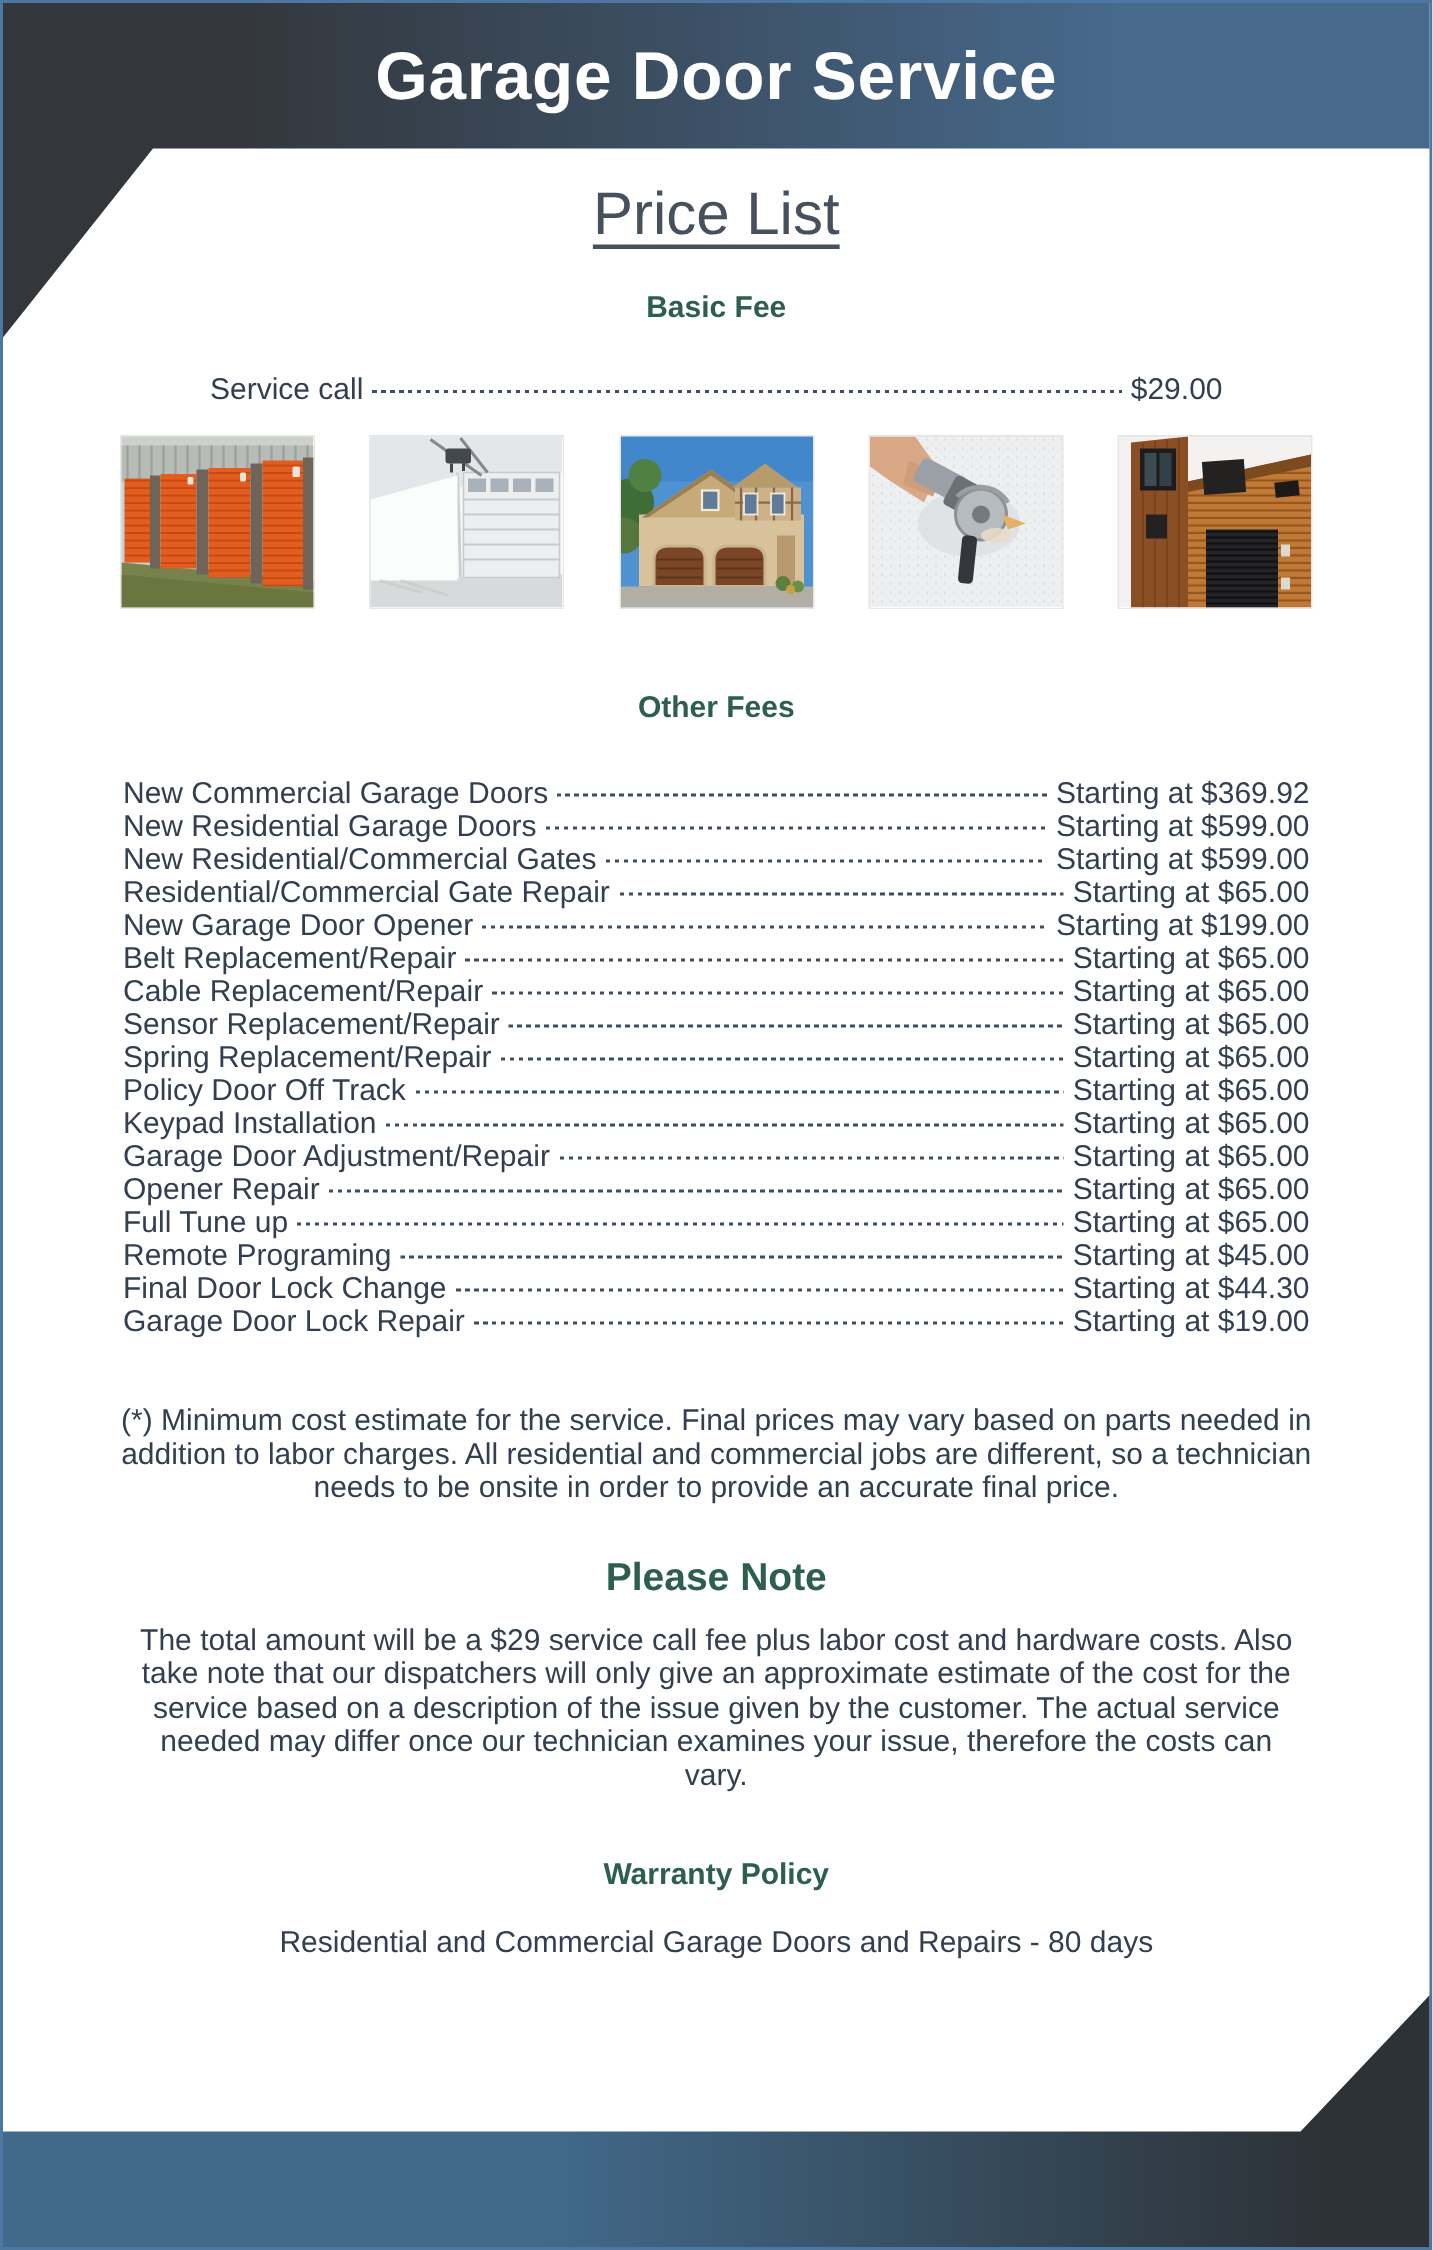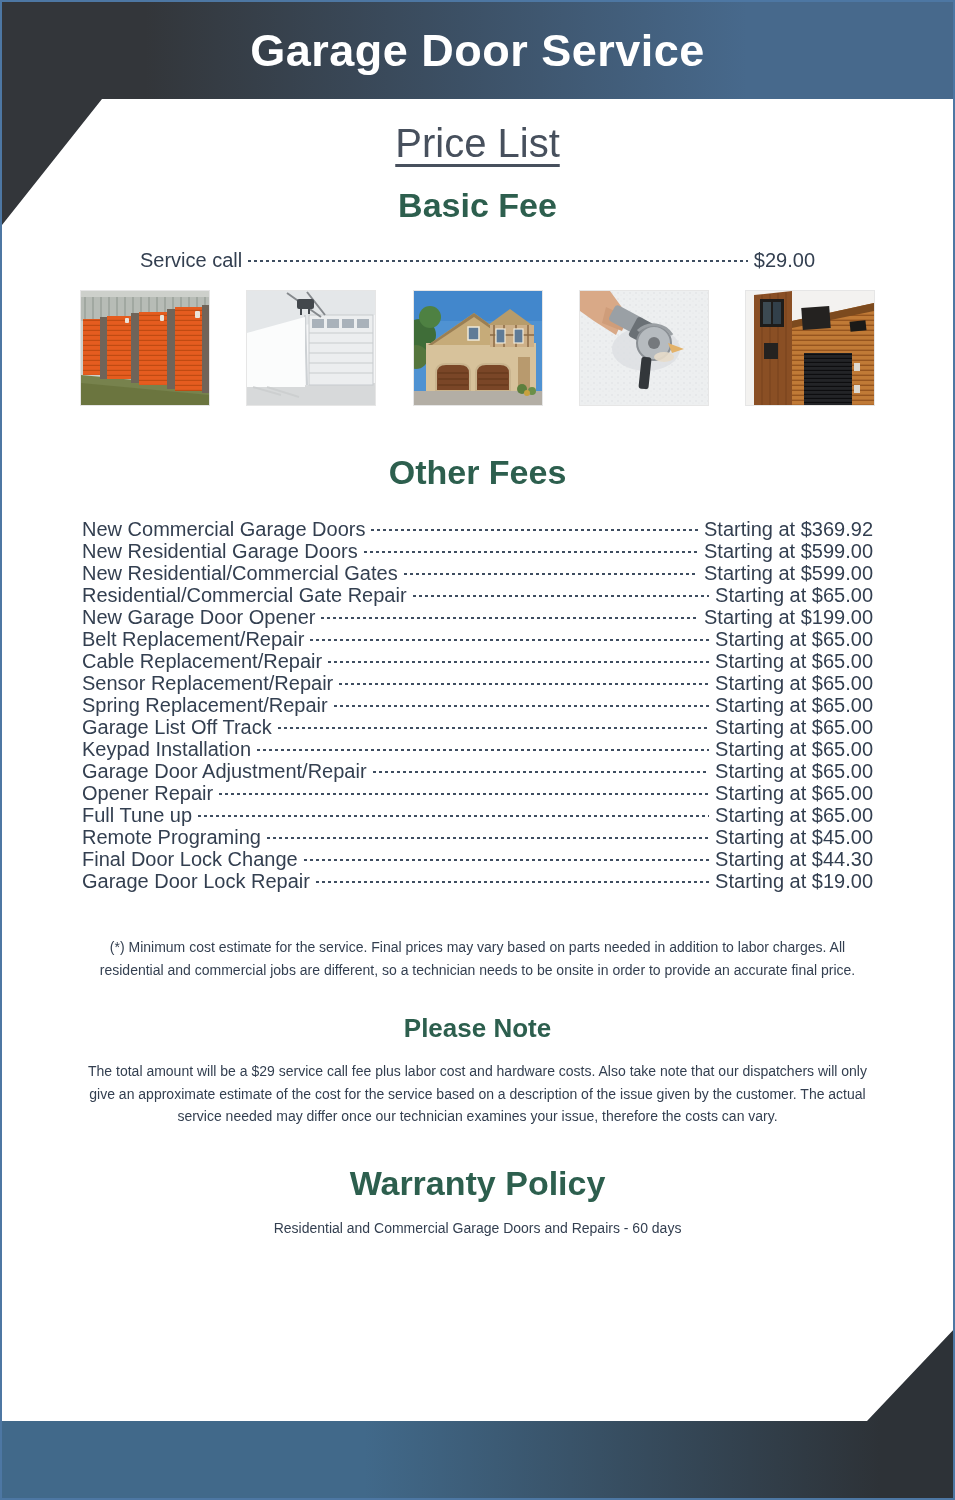--- a/index.html
+++ b/index.html
@@ -32,21 +32,21 @@
   }
   
   .content{position:absolute;top:0;left:0;width:100%;}
   .price-list-title{
     margin:118px auto 0;text-align:center;
     font-size:40px;line-height:46px;color:#47505d;
     text-decoration:underline;text-decoration-thickness:3px;text-underline-offset:7px;
   }
   .section-heading{
     margin:24px auto 0;text-align:center;
-    font-size:34px;line-height:31px;font-weight:bold;color:#2d5f4e;
+    font-size:20px;line-height:31px;font-weight:bold;color:#2d5f4e;
   }
   .heading-other{margin-top:52px;}
   .heading-please{margin-top:32px;font-size:26px;}
   .heading-warranty{margin-top:40px;}
   .fees-list{display:block;}
   .basic-list{width:675px;margin:28px auto 0;}
   .other-list{width:791px;margin:30px auto 0;}
   .fee-row{display:flex;align-items:center;font-size:20px;line-height:22px;white-space:nowrap;}
   .other-list .fee-row{height:22px;}
   .fee-label{flex:0 0 auto;}
@@ -57,21 +57,21 @@
   }
   
   .gallery{
     width:793px;margin:20px auto 0;
     display:flex;justify-content:space-between;align-items:flex-start;
   }
   .photo{width:128px;height:114px;display:block;box-shadow:0 0 0 1px #e6e6e6;}
   
   .note-par{
     width:800px;margin:44px auto 0;text-align:center;
-    font-size:14px;line-height:22.5px;color:#333f50;
+    font-size:20px;line-height:22.5px;color:#333f50;
   }
   .please-par{width:780px;margin:16px auto 0;}
   .warranty-par{margin-top:18px;}
 </style>
 </head>
 <body>
 
 <div class="page">
 
   <div class="header-band"></div>
@@ -267,21 +267,21 @@
           <span class="fee-price">Starting at $65.00</span>
         </div>
 
         <div class="fee-row">
           <span class="fee-label">Spring Replacement/Repair</span>
           <span class="leader"></span>
           <span class="fee-price">Starting at $65.00</span>
         </div>
 
         <div class="fee-row">
-          <span class="fee-label">Garage List Off Track</span>
+          <span class="fee-label">Policy Door Off Track</span>
           <span class="leader"></span>
           <span class="fee-price">Starting at $65.00</span>
         </div>
 
         <div class="fee-row">
           <span class="fee-label">Keypad Installation</span>
           <span class="leader"></span>
           <span class="fee-price">Starting at $65.00</span>
         </div>
 
@@ -323,16 +323,16 @@
       </div>
 
     <p class="note-par">(*) Minimum cost estimate for the service. Final prices may vary based on parts needed in addition to labor charges. All residential and commercial jobs are different, so a technician needs to be onsite in order to provide an accurate final price.</p>
 
     <div class="section-heading heading-please">Please Note</div>
 
     <p class="note-par please-par">The total amount will be a $29 service call fee plus labor cost and hardware costs. Also take note that our dispatchers will only give an approximate estimate of the cost for the service based on a description of the issue given by the customer. The actual service needed may differ once our technician examines your issue, therefore the costs can vary.</p>
 
     <div class="section-heading heading-warranty">Warranty Policy</div>
 
-    <p class="note-par warranty-par">Residential and Commercial Garage Doors and Repairs - 60 days</p>
+    <p class="note-par warranty-par">Residential and Commercial Garage Doors and Repairs - 80 days</p>
 
   </div>
 </div>
 
 </body></html>

